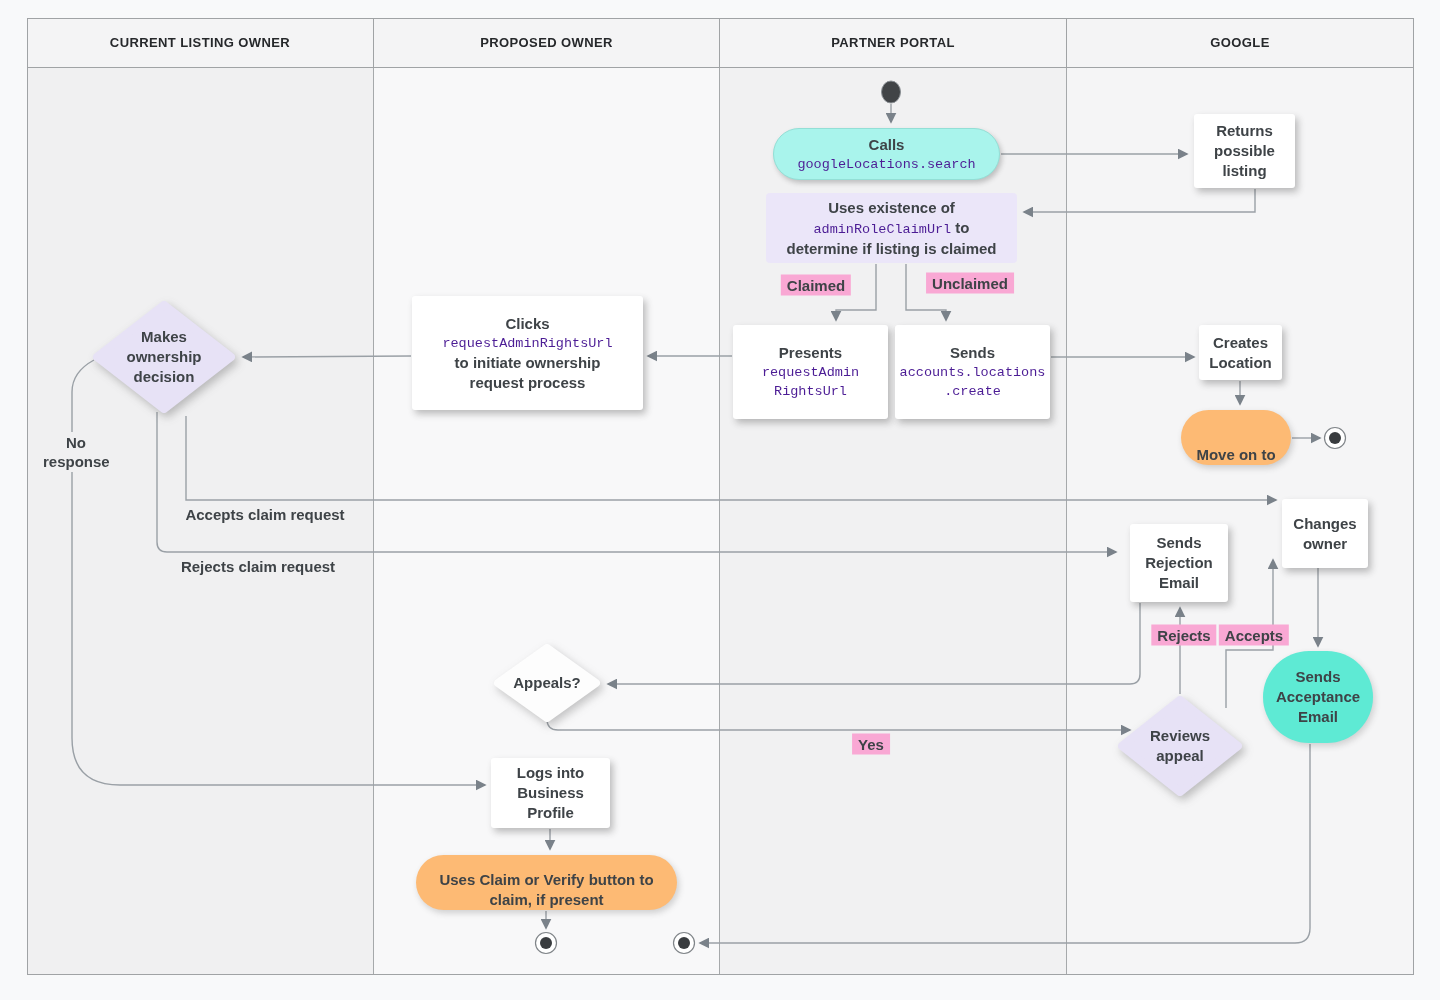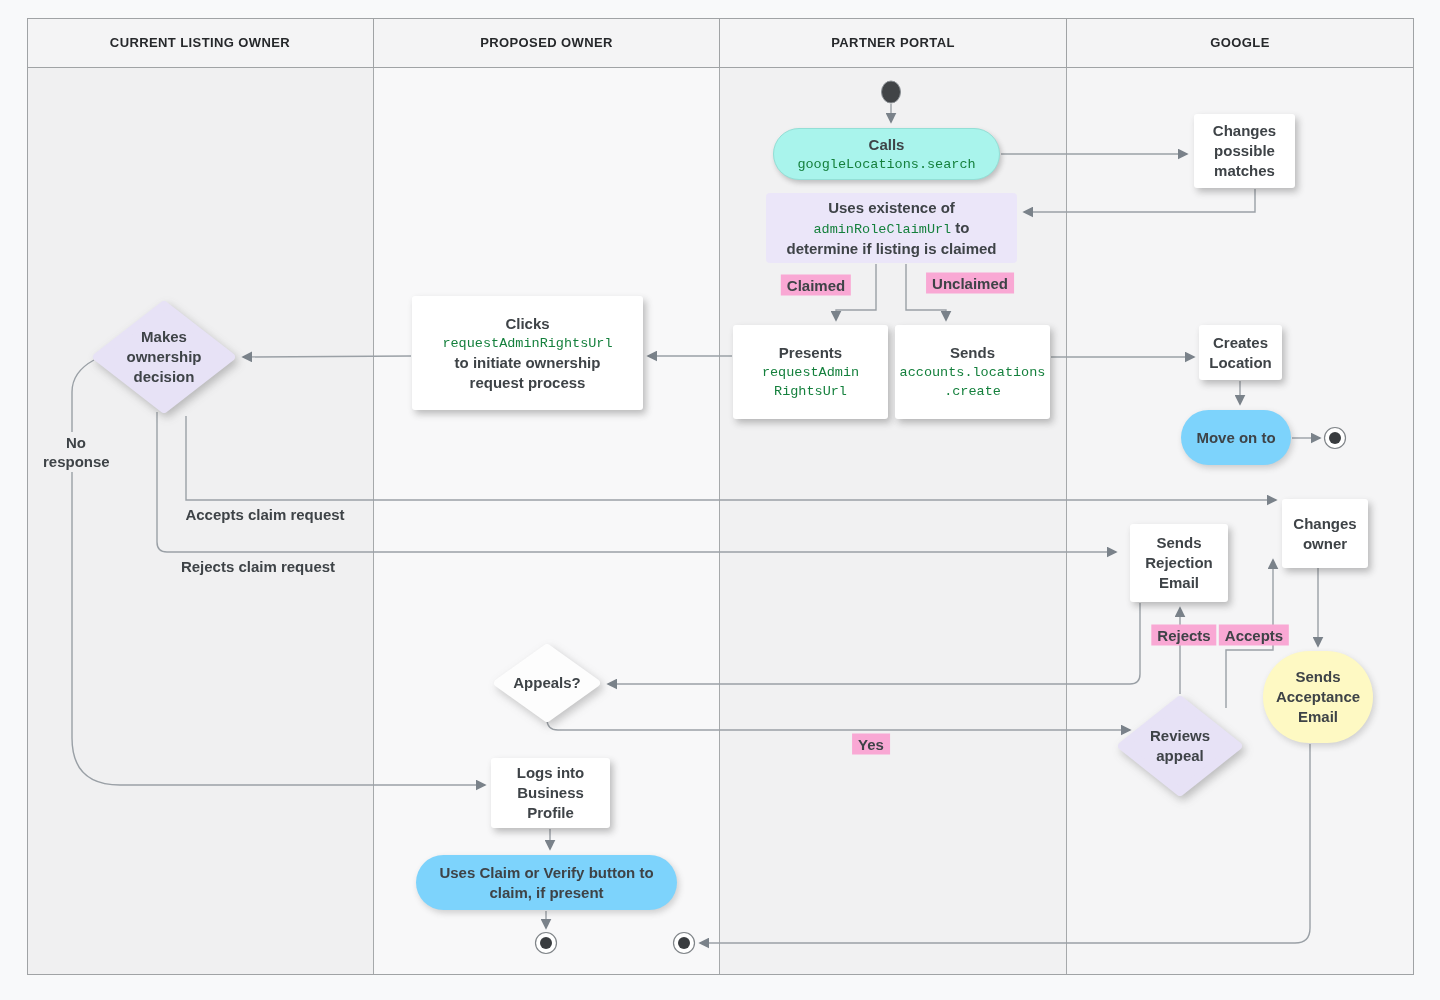--- a/index.html
+++ b/index.html
@@ -19,26 +19,26 @@
   .edge{stroke:#9aa0a6;stroke-width:1.4;fill:none;}
   .diamond-lav{fill:#e7e2f6;stroke:#e7e2f6;stroke-width:8;stroke-linejoin:round;
                filter:drop-shadow(3px 4px 4px rgba(60,60,60,.30));}
   .diamond-white{fill:#fdfdfd;stroke:#fdfdfd;stroke-width:8;stroke-linejoin:round;
                filter:drop-shadow(3px 4px 4px rgba(60,60,60,.28));}
   
   .node{position:absolute;z-index:4;display:flex;flex-direction:column;align-items:center;
         justify-content:center;text-align:center;box-sizing:border-box;}
   .t{font-weight:700;font-size:15px;line-height:20px;color:#3e4347;}
   .code{font-family:"Liberation Mono",monospace;font-weight:400;font-size:13.5px;
-        line-height:19px;color:#15803d;white-space:nowrap;}
+        line-height:19px;color:#4c1d95;white-space:nowrap;}
   .box{background:#ffffff;border-radius:3px;box-shadow:3px 4px 7px rgba(60,60,60,.32);}
   .pill-teal{background:#a9f4ec;border:1px solid #93dfd6;border-radius:27px;
              box-shadow:2px 3px 5px rgba(60,60,60,.28);}
-  .pill-pink{background:#7dd3fc;border-radius:28px;box-shadow:2px 3px 6px rgba(60,60,60,.22);}
-  .blob-pink{background:#fef9c3;border-radius:46px;box-shadow:2px 3px 6px rgba(60,60,60,.20);}
+  .pill-pink{background:#fdba74;border-radius:28px;box-shadow:2px 3px 6px rgba(60,60,60,.22);justify-content:flex-end;}
+  .blob-pink{background:#5eead4;border-radius:46px;box-shadow:2px 3px 6px rgba(60,60,60,.20);}
   .flat-purple{background:#ebe6f9;border-radius:4px;}
   .dtext{position:absolute;z-index:5;display:flex;flex-direction:column;align-items:center;
          justify-content:flex-start;text-align:center;transform:translate(-50%,-50%);}
   
   .elabel{position:absolute;z-index:5;transform:translate(-50%,-50%);
           font-weight:700;font-size:15px;line-height:19px;color:#3e4347;
           background:#f9a8d4;padding:1px 6px;text-align:center;white-space:nowrap;}
   .elabel.on-gray{background:#f0f0f1;}
 </style>
 </head>
@@ -113,21 +113,21 @@
       <circle cx="684" cy="943" r="6" fill="#393c3f"></circle>
     </g>
   </svg>
 
   <div class="node pill-teal" style="left:773px;top:128px;width:227px;height:52px;">
     <div class="t">Calls</div>
     <div class="code">googleLocations.search</div>
   </div>
 
   <div class="node box" style="left:1194px;top:114px;width:101px;height:74px;">
-    <div class="t" style="width:80px;">Changes possible matches</div>
+    <div class="t" style="width:80px;">Returns possible listing</div>
   </div>
 
   <div class="node flat-purple" style="left:766px;top:193px;width:251px;height:70px;">
     <div class="t">Uses existence of</div>
     <div>
       <span class="code">adminRoleClaimUrl</span><span class="t"> to</span>
     </div>
     <div class="t">determine if listing is claimed</div>
   </div>
 

